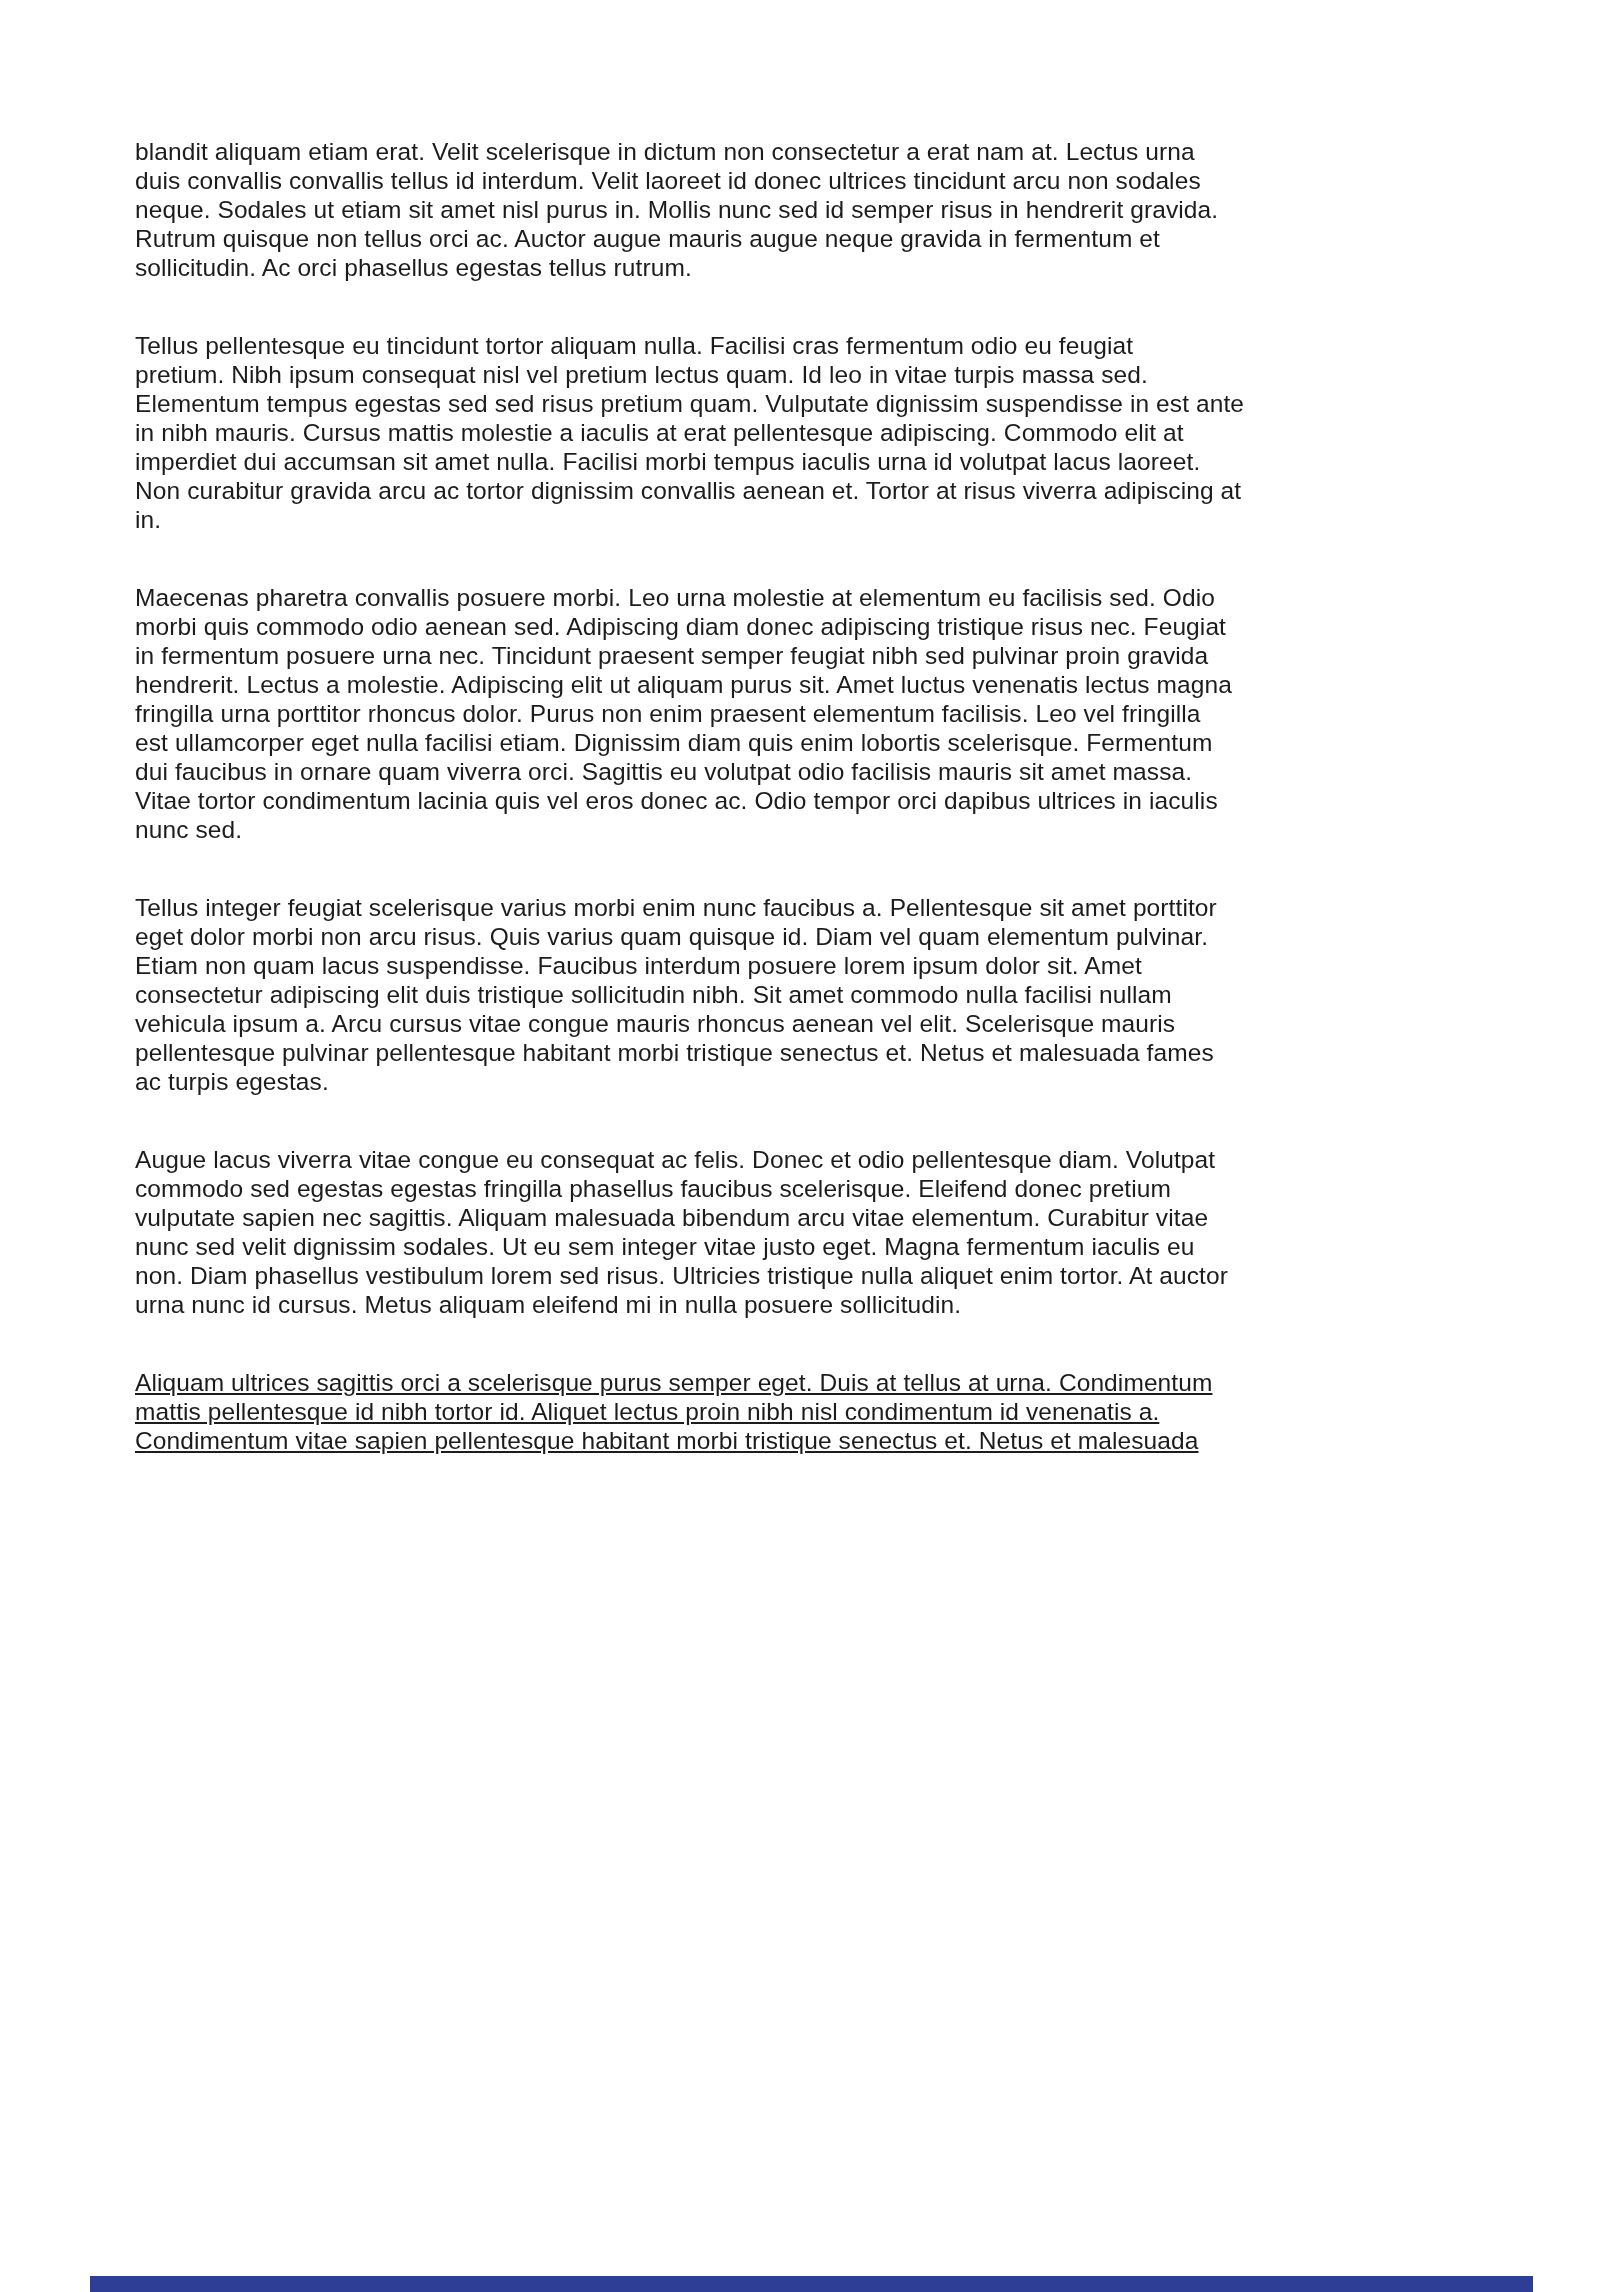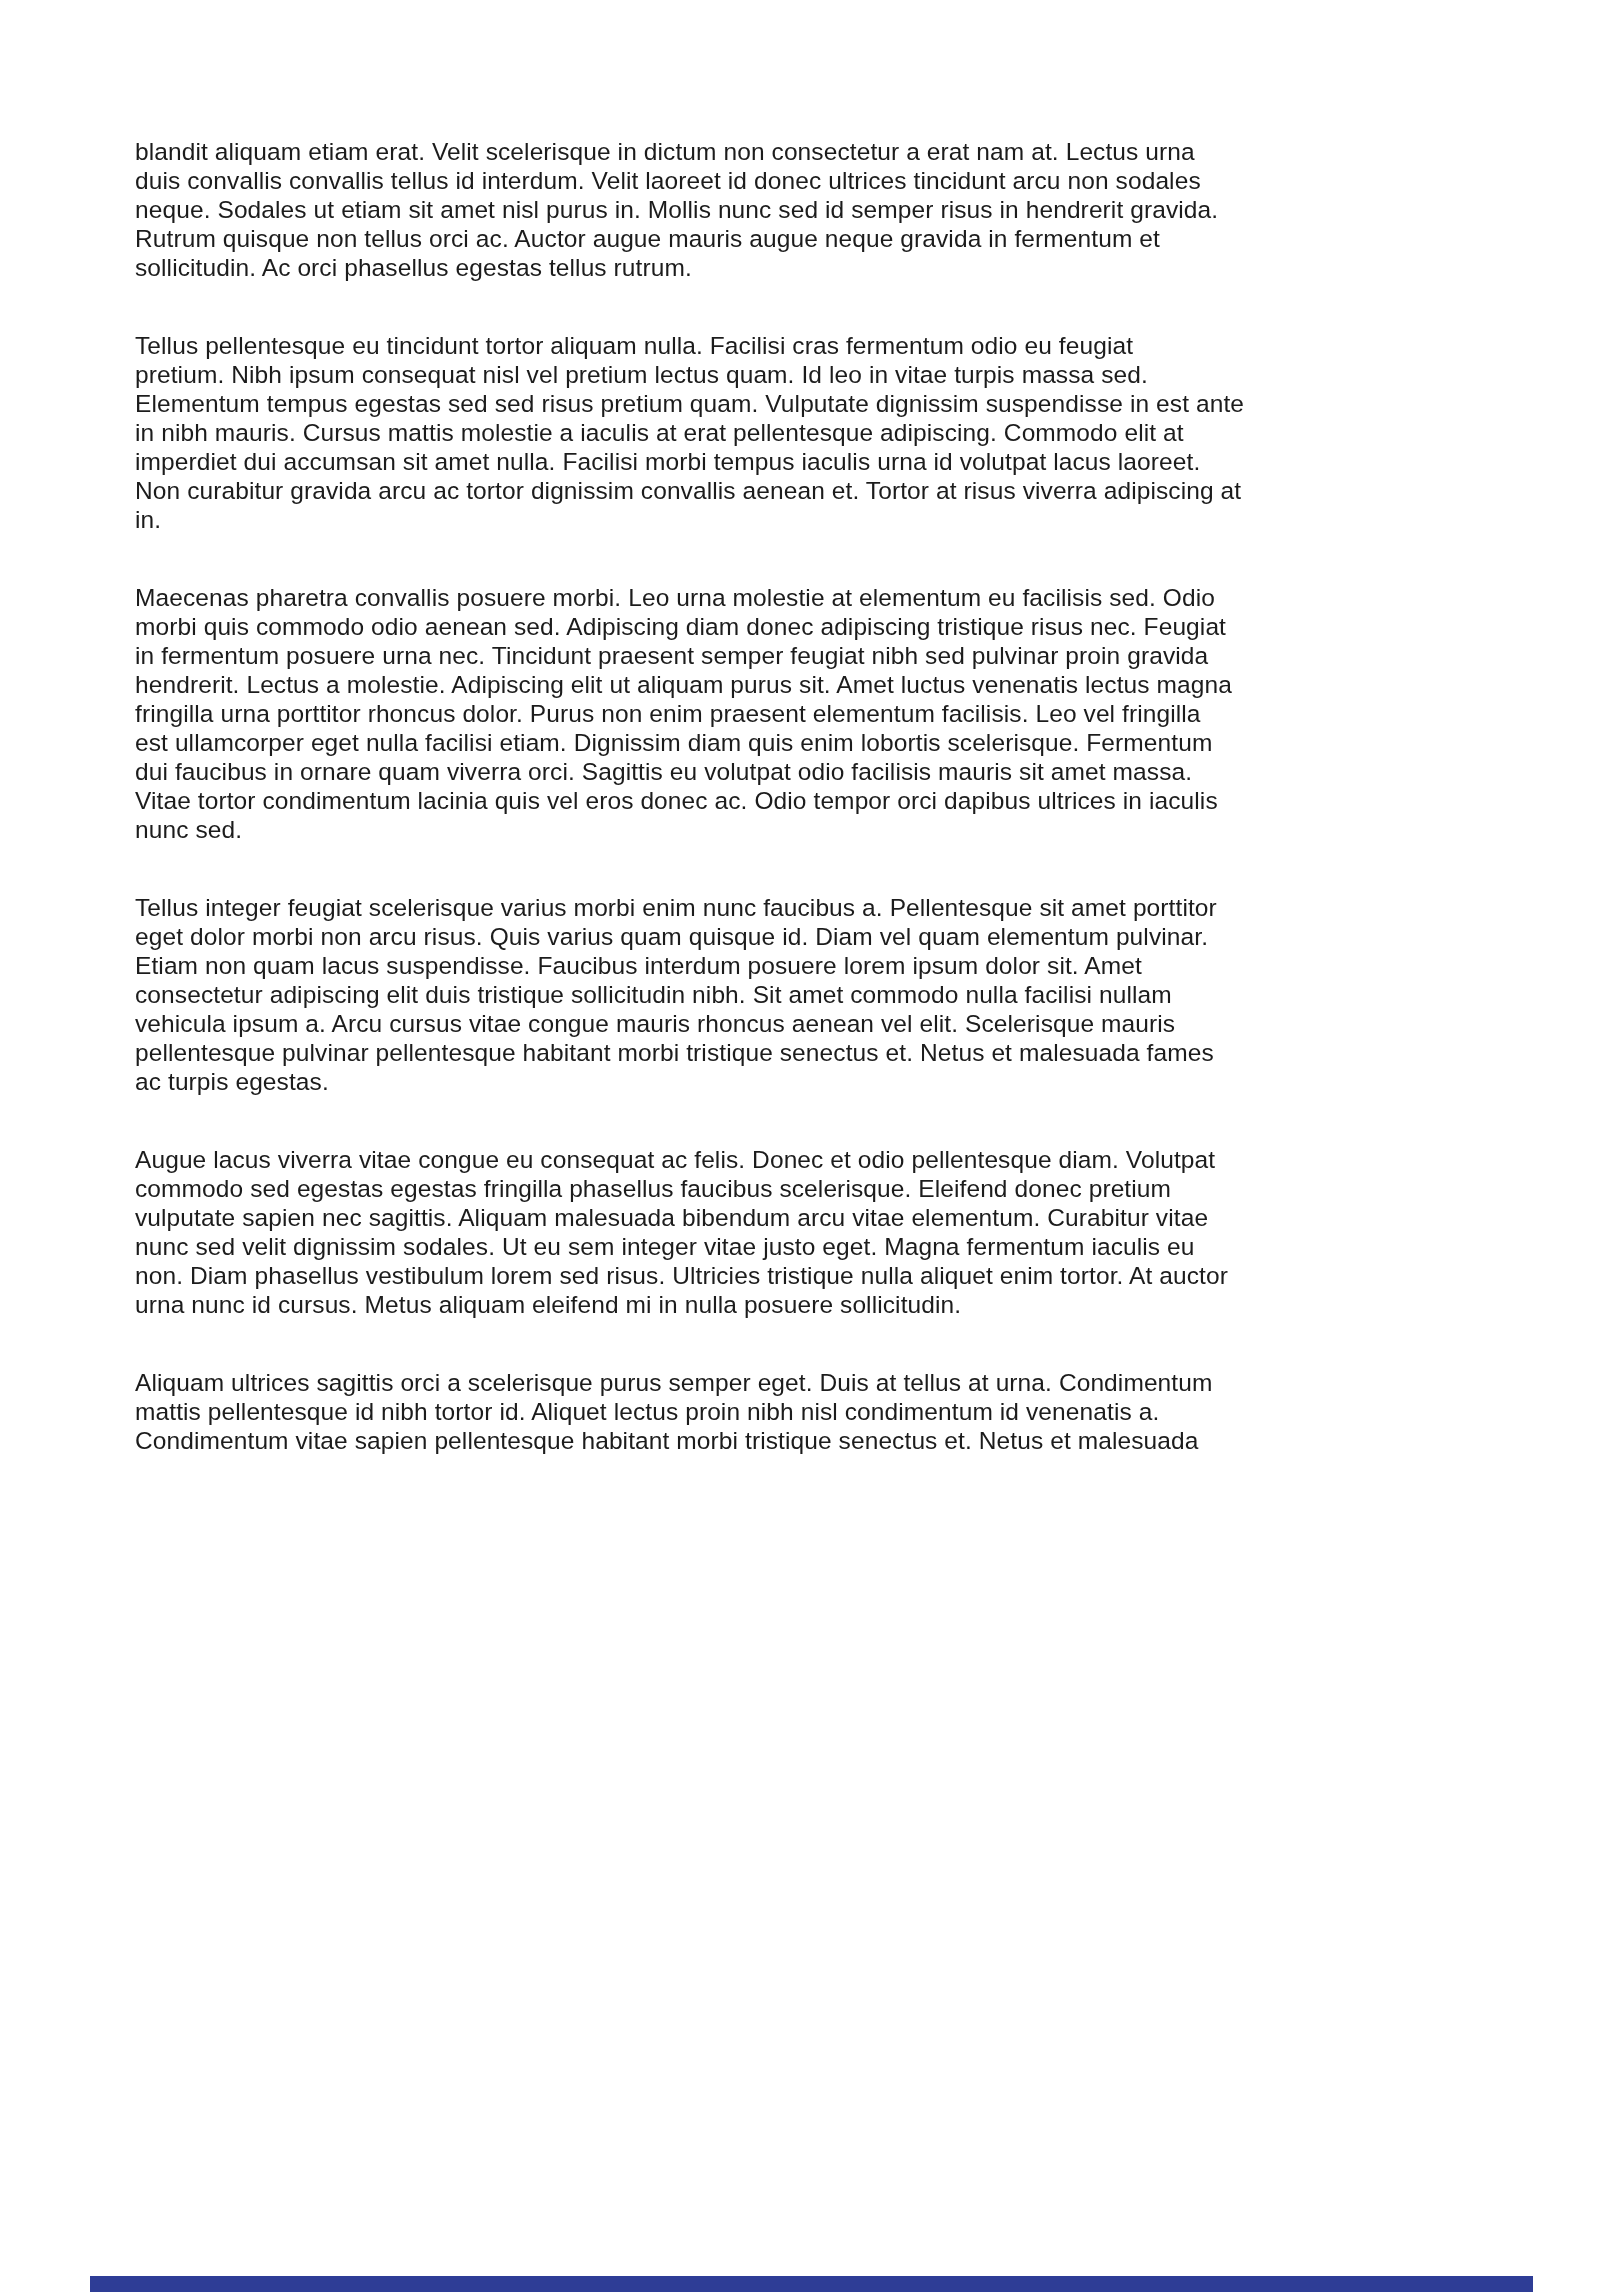--- a/index.html
+++ b/index.html
@@ -25,20 +25,21 @@
     line-height: 29px;
     letter-spacing: 0.1px;
   }
   .para {
     margin: 0 0 49px 0;
     white-space: pre; 
     font-kerning: normal;
   }
   .para:last-child {
     margin-bottom: 0;
+    text-decoration: underline;
   }
   .footer-bar {
     position: absolute;
     left: 90px;
     bottom: 0;
     width: 1443px;
     height: 16.7px;
     background: #2e3d96; 
   }
 </style>

